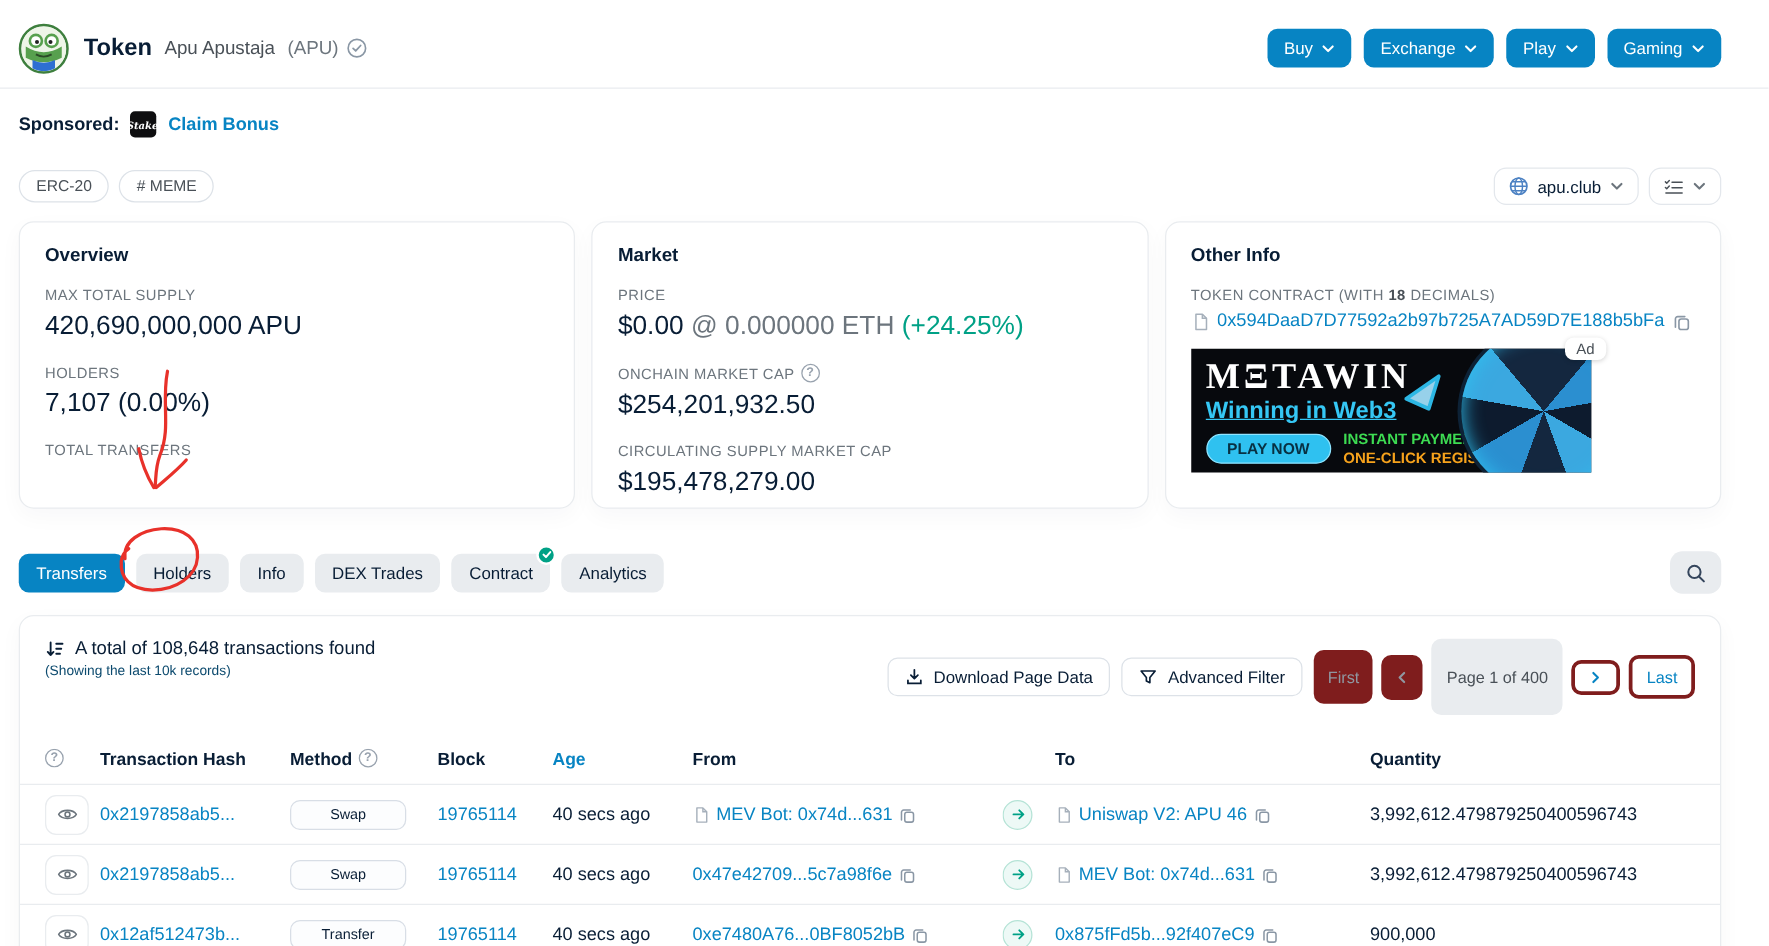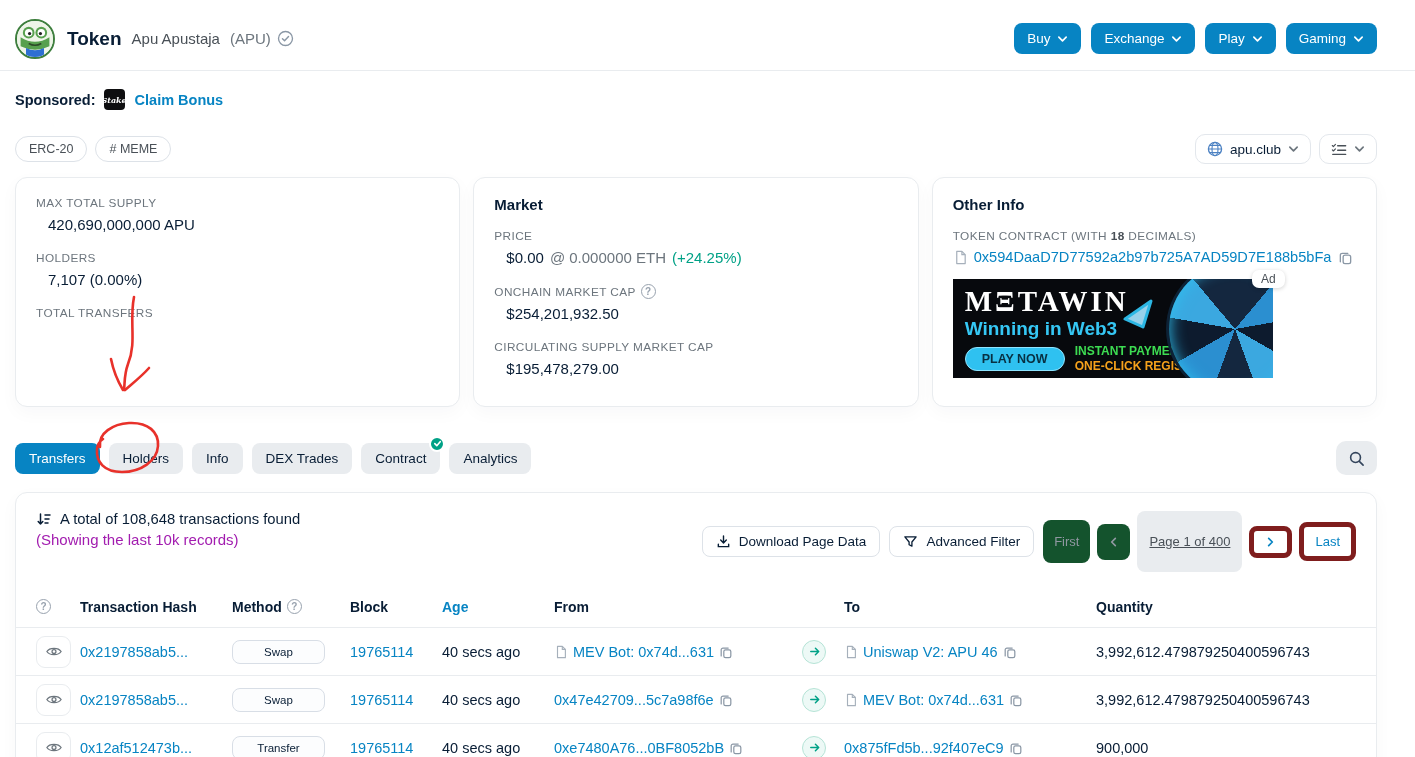--- a/index.html
+++ b/index.html
@@ -40,33 +40,33 @@
   .right-tools { margin-left:auto; display:flex; gap:8px; }
   .tool-pill { border:1px solid #e3e7ec; border-radius:10px; padding:6px 11px; font-size:13.5px; color:#081d35;
     background:#fff; display:flex; align-items:center; gap:7px; cursor:pointer; }
 
   
   .cards { display:grid; grid-template-columns:1fr 1fr 1fr; gap:13px; margin:13px 38px 0 15px; }
   .card { border:1px solid #e9ecef; border-radius:12px; background:#fff; padding:18px 20px; height:230px;
     box-shadow:0 6px 18px rgba(20,30,55,.03); }
   .card h3 { font-size:15px; font-weight:700; margin-bottom:16px; }
   .cap { font-size:11.8px; color:#6c757d; letter-spacing:.4px; margin-bottom:6px; }
-  .val { font-size:15px; color:#081d35; margin-bottom:18px; display:flex; align-items:center; gap:6px;margin-left:12px; }
+  .val { font-size:21px; color:#081d35; margin-bottom:18px; display:flex; align-items:center; gap:6px; }
   .pct-green { color:#00a186; }
   .qmark { display:inline-flex; width:15px; height:15px; border:1.4px solid #98a2ae; border-radius:50%;
     color:#98a2ae; font-size:10px; align-items:center; justify-content:center; font-weight:700; }
   .contract-line { display:flex; align-items:center; gap:6px; font-size:14.6px; margin-bottom:14px; }
   .trunc { white-space:nowrap; overflow:hidden; text-overflow:ellipsis; }
 
   
   .ad-wrap { position:relative; width:320px; height:99px; }
   .ad { position:relative; width:100%; height:100%; background:#07090d; overflow:hidden; color:#fff; }
   .ad-brand { font-size:29px; font-weight:700; letter-spacing:3px; margin:6px 0 0 12px;
     font-family:Liberation Serif, serif; }
-  .ad-tag { color:#35c7f4; font-size:19px; font-weight:700; margin:0 0 4px 12px; }
+  .ad-tag { color:#35c7f4; font-size:19px; font-weight:700; margin:0 0 4px 12px;text-decoration:underline; }
   .ad-row { display:flex; align-items:center; gap:10px; margin-left:12px; }
   .ad-cta { background:#2fc1f0; color:#083042; font-weight:700; font-size:12.5px; border-radius:13px;
     padding:4px 16px; border:1px solid #8ee4ff; }
   .ad-l1 { color:#3ddc52; font-weight:700; font-size:12px; line-height:1.25; }
   .ad-l2 { color:#f6a21c; font-weight:700; font-size:12px; line-height:1.25; }
   .ad-wheel { position:absolute; right:-28px; top:-16px; width:132px; height:132px; border-radius:50%;
     background:conic-gradient(#14273f 0 40deg,#2b8fd0 40deg 80deg,#0d1b2e 80deg 120deg,#3ba8e0 120deg 160deg,
       #14273f 160deg 200deg,#2b8fd0 200deg 240deg,#0d1b2e 240deg 280deg,#3ba8e0 280deg 320deg,#14273f 320deg);
     box-shadow:0 0 0 3px #0d2236, 0 0 16px #2fc1f0 inset; }
   .ad-pointer { position:absolute; right:118px; top:18px; }
@@ -81,29 +81,29 @@
   .tab-check { position:absolute; top:-7px; right:-5px; width:16px; height:16px; border-radius:50%;
     background:#00a186; border:2px solid #fff; display:flex; align-items:center; justify-content:center; }
   .search-btn { margin-left:auto; background:#e9ecef; border:none; border-radius:10px; width:41px; height:34px;
     display:flex; align-items:center; justify-content:center; cursor:pointer; }
 
   
   .table-card { border:1px solid #e9ecef; border-radius:12px; margin:17px 38px 0 15px; background:#fff;
     box-shadow:0 6px 18px rgba(20,30,55,.03); }
   .summary-row { display:flex; align-items:flex-start; padding:18px 20px 14px 20px; }
   .summary-main { font-size:14.8px; display:flex; align-items:center; gap:8px; }
-  .summary-note { font-size:15px; color:#a21caf; margin-top:4px; }
+  .summary-note { font-size:11px; color:#0c4a6e; margin-top:4px; }
   .summary-actions { margin-left:auto; display:flex; gap:9px; align-items:center; }
   .btn-light { background:#fff; border:1px solid #dde2e8; border-radius:8px; padding:7px 13px; font-size:13.5px;
     color:#081d35; font-family:inherit; display:flex; align-items:center; gap:8px; cursor:pointer; }
   .pg { display:flex; gap:7px; align-items:center; }
-  .pg-muted { background:#14532d; color:#9097a1; border:none; border-radius:8px; padding:14px 11px;
+  .pg-muted { background:#7f1d1d; color:#9097a1; border:none; border-radius:8px; padding:14px 11px;
     font-size:13px; font-family:inherit; }
-  .pg-status { background:#e9ecef; color:#495057; border-radius:8px; padding:23px 12px; font-size:13px;text-decoration:underline; }
-  .pg-active { background:#fff; border:5px solid #7f1d1d; color:#0784c3; border-radius:8px; padding:7px 11px;
+  .pg-status { background:#e9ecef; color:#495057; border-radius:8px; padding:23px 12px; font-size:13px; }
+  .pg-active { background:#fff; border:3px solid #7f1d1d; color:#0784c3; border-radius:8px; padding:7px 11px;
     font-size:13px; font-family:inherit; cursor:pointer; }
 
   .tgrid { display:grid; grid-template-columns:44px 152px 118px 92px 112px 248px 42px 252px 1fr;
     align-items:center; padding:0 20px; }
   .thead { height:42px; font-weight:700; font-size:14px; border-bottom:1px solid #e9ecef; }
   .trow { height:48px; border-bottom:1px solid #e9ecef; font-size:14.5px; }
   .trow:last-child { border-bottom:none; }
   .cell { display:flex; align-items:center; gap:5px; overflow:hidden; white-space:nowrap; }
   .eye-btn { width:35px; height:32px; border:1px solid #e9ecef; background:#fff; border-radius:9px;
     display:flex; align-items:center; justify-content:center; cursor:pointer; color:#6c757d; }
@@ -259,20 +259,21 @@
         </svg>
       <svg width="11" height="8" style="color:#6c757d">
           <use href="#i-chev"></use>
         </svg>
     </span>
   </div>
 </div>
 
 <div class="cards">
   <div class="card">
+    <h3>Overview</h3>
     <div class="cap">MAX TOTAL SUPPLY</div>
     <div class="val">420,690,000,000 APU</div>
     <div class="cap">HOLDERS</div>
     <div class="val">7,107 (0.00%)</div>
     <div class="cap">TOTAL TRANSFERS</div>
   </div>
 
   <div class="card">
     <h3>Market</h3>
     <div class="cap">PRICE</div>

